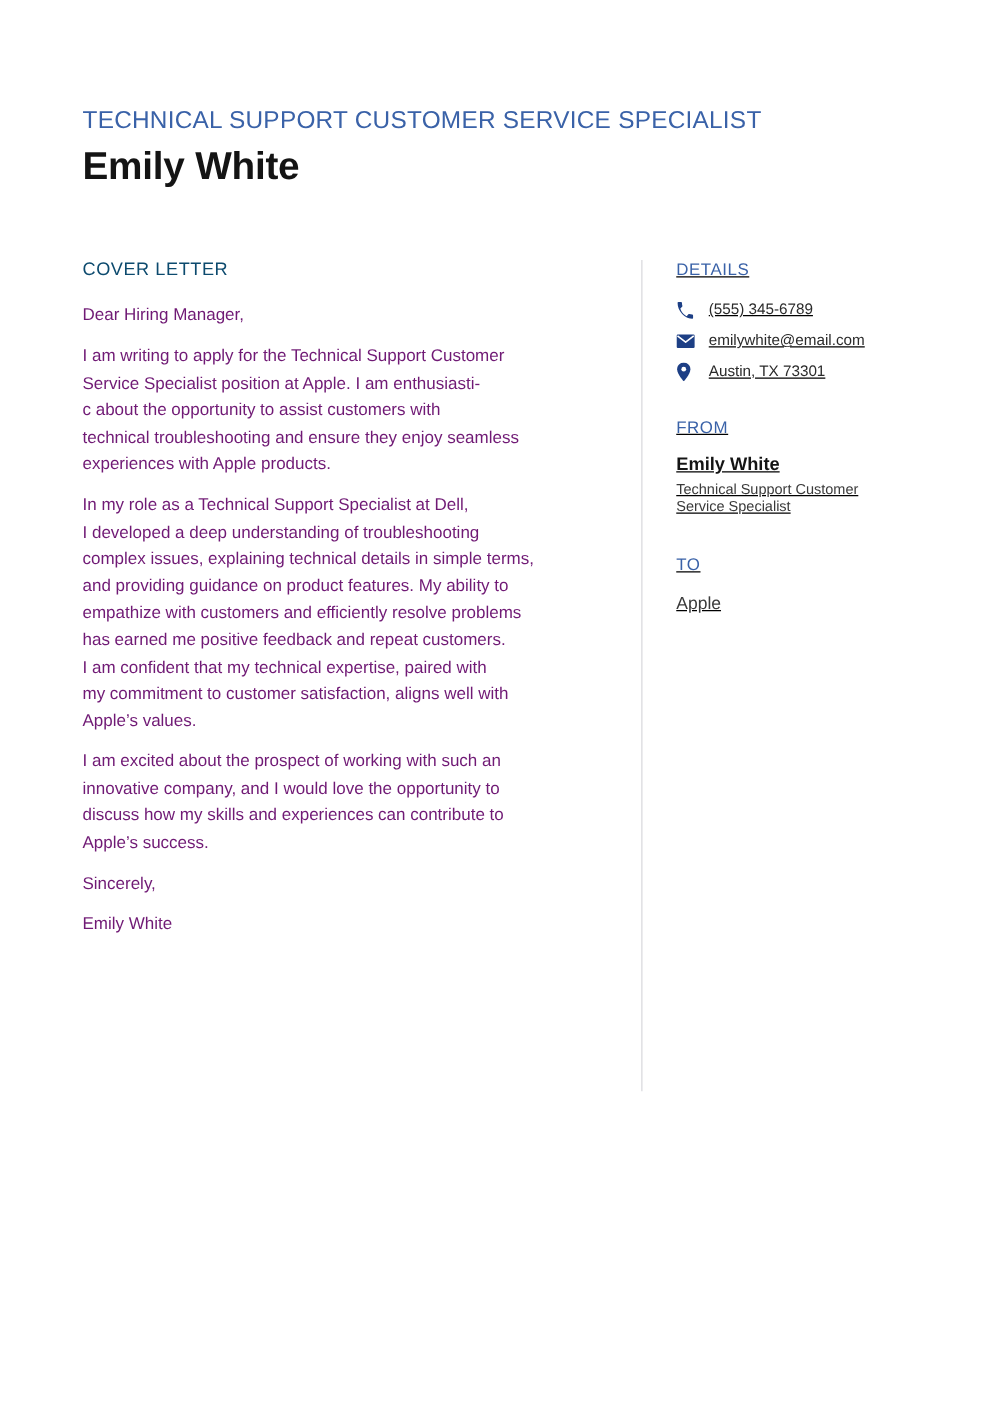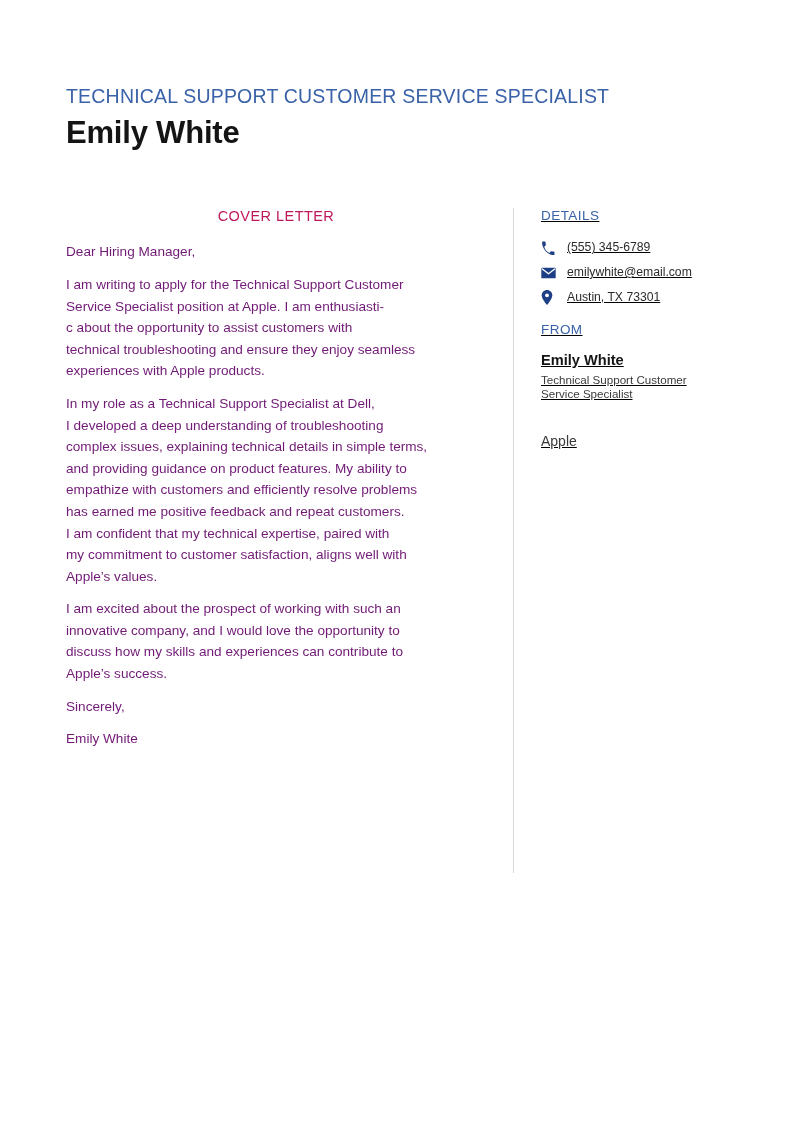--- a/index.html
+++ b/index.html
@@ -74,26 +74,25 @@
   .col-right {
     position: absolute;
     left: 541px;
     top: 0;
     width: 230px;
     text-decoration: underline;
   }
 
   
   .section-heading {
-    color: #be185d;
+    color: #0c4a6e;
     font-size: 14.5px;
     font-weight: 400;
     letter-spacing: .45px;
     line-height: 1.2;
-    text-align: center;
   }
   .sidebar-heading {
     color: #3a62a8;
     font-size: 13.5px;
     font-weight: 400;
     letter-spacing: .45px;
     line-height: 1.2;
   }
 
   
@@ -129,21 +128,21 @@
     justify-content: flex-start;
     margin-right: 9px;
   }
   .detail-icon svg { display: block; }
   .detail-text {
     color: #2b2b2b;
     font-size: 12.2px;
     line-height: 1.3;
   }
 
-  .sidebar-block { margin-top: 16px; }
+  .sidebar-block { margin-top: 28px; }
   .sidebar-block.to-block { margin-top: 30px; }
 
   .from-name {
     margin-top: 13px;
     font-size: 14.6px;
     font-weight: 700;
     color: #141414;
     line-height: 1.25;
   }
   .from-role {
@@ -239,17 +238,18 @@
       </div>
     </div>
 
     <div class="sidebar-block">
       <div class="sidebar-heading">FROM</div>
       <div class="from-name">Emily White</div>
       <div class="from-role">Technical Support Customer Service Specialist</div>
     </div>
 
     <div class="sidebar-block to-block">
+      <div class="sidebar-heading">TO</div>
       <div class="to-company">Apple</div>
     </div>
 
   </div>
 </div>
 
 </body></html>

